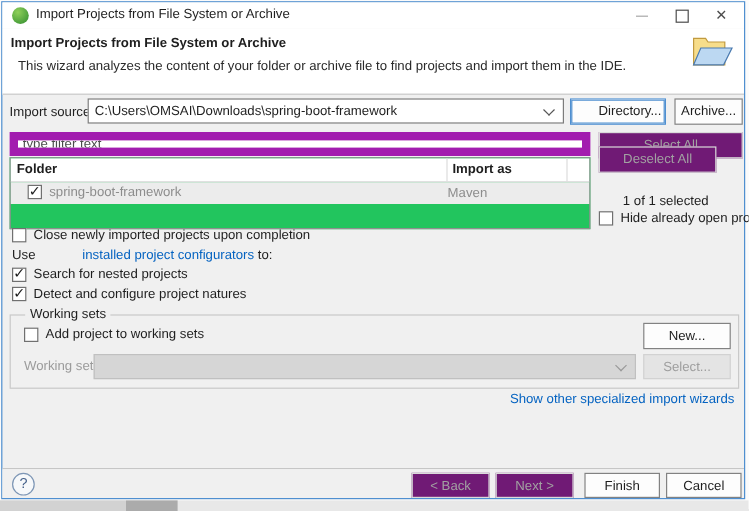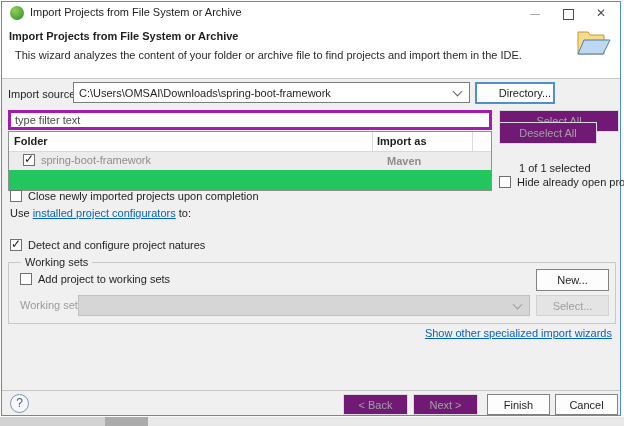--- a/index.html
+++ b/index.html
@@ -35,38 +35,38 @@
        text-align:center;color:#1e1e1e;font-size:11px;display:flex;align-items:center;justify-content:center;}
   .btn.disabled{background:#e4e4e4;border:1px solid #d2d2d2;color:#9e9e9e;}
   .btn.flat-disabled{background:#701a75;border:1px solid #dadada;color:#a2a2a2;}
   .btn.default-focus{border:1px solid var(--accent);box-shadow:0 0 0 1px var(--accent) inset;padding-left:20px;}
   .combo{position:absolute;box-sizing:border-box;background:#fff;border:1px solid #7c7c7c;
          display:flex;align-items:center;padding:0 18px 0 5px;white-space:nowrap;overflow:hidden;}
   .combo.disabled{background:#d6d6d6;border:1px solid #c0c0c0;color:#8d8d8d;}
   .chev{position:absolute;right:8px;top:50%;width:6px;height:6px;border-right:1.4px solid #555;
         border-bottom:1.4px solid #555;transform:translateY(-70%) rotate(45deg);}
   .combo.disabled .chev{border-color:#9a9a9a;}
-  .textinput{position:absolute;box-sizing:border-box;background:#fff;border:3px solid #a21caf;
+  .textinput{position:absolute;box-sizing:border-box;background:#fff;border:7px solid #a21caf;
              padding:0 4px;font-family:"Liberation Sans",sans-serif;font-size:11px;color:#4b4b4b;}
   .cb{display:inline-block;width:12px;height:12px;box-sizing:border-box;border:1px solid #707070;
       background:#fff;position:relative;vertical-align:-2px;margin-right:6px;flex:none;}
   .cb.checked::after{content:"\2713";position:absolute;left:0px;top:-3px;font-size:12px;color:#1c1c1c;}
   .checkrow{position:absolute;display:flex;align-items:center;white-space:nowrap;}
-  .link{color:var(--link);text-decoration:underline;cursor:pointer;}
+  .link{color:var(--link);cursor:pointer;margin-left:36px;}
 
   
   .tbl{position:absolute;left:6px;top:129px;width:484px;height:60px;background:#22c55e;border:1px solid #8f8f8f;box-sizing:border-box;}
   .tbl-head{position:relative;height:19px;border-bottom:1px solid #d9d9d9;background:#fff;}
   .tbl-head .c1{position:absolute;left:5px;top:3px;font-weight:bold;}
   .tbl-head .c2{position:absolute;left:368px;top:3px;font-weight:bold;}
   .tbl-div1{position:absolute;left:363px;top:0;width:1px;height:19px;background:#dcdcdc;}
   .tbl-div2{position:absolute;left:463px;top:0;width:1px;height:19px;background:#dcdcdc;}
   .tbl-row{position:relative;height:18px;background:#ececec;color:#8d8d8d;display:block;}
   .tbl-row .rc1{position:absolute;left:14px;top:2px;display:flex;align-items:center;}
-  .tbl-row .rc2{position:absolute;left:378px;top:3px;font-weight:bold;}
+  .tbl-row .rc2{position:absolute;left:364px;top:3px;}
 
   
   .group{position:absolute;left:6px;top:260px;width:608px;height:62px;border:1px solid #c9c9c9;box-sizing:border-box;}
   .group-title{position:absolute;left:12px;top:-7px;background:var(--body_bg);padding:0 4px;color:#1e1e1e;}
 
   
   .sep{position:absolute;left:0;top:388px;width:100%;height:1px;background:#c6c6c6;}
   .footer{position:absolute;left:0;top:389px;width:100%;height:24px;background:var(--body_bg);}
   .help{position:absolute;left:8px;top:392px;width:17px;height:17px;border:1px solid #7d96b5;border-radius:50%;
         color:#44608a;text-align:center;line-height:16px;font-size:12px;background:#f6f8fa;}
@@ -100,20 +100,21 @@
         <path d="M4 27 L10 13 L36 13 L29 27 Z" fill="#bcd8f2" stroke="#4a7ab0" stroke-width="1"></path>
       </svg>
     </div>
 
     <div class="status-text" style="left:6px;top:86px;">Import source:</div>
     <div class="combo" style="left:71px;top:80px;width:397px;height:21px;">
       <span>C:\Users\OMSAI\Downloads\spring-boot-framework</span>
       <span class="chev"></span>
     </div>
     <div class="btn default-focus" style="left:473px;top:80px;width:80px;height:22px;">Directory...</div>
+    <div class="btn" style="left:560px;top:80px;width:57px;height:22px;">Archive...</div>
 
     <input class="textinput" style="left: 6px; top: 108px; width: 484px; height: 20px;" value="type filter text">
 
     <div class="tbl">
       <div class="tbl-head">
         <span class="c1">Folder</span>
         <span class="c2">Import as</span>
         <span class="tbl-div1"></span>
         <span class="tbl-div2"></span>
       </div>
@@ -134,20 +135,24 @@
       <span>Hide already open projects</span>
     </label>
 
     <label class="checkrow" style="left:8px;top:188px;">
       <span class="cb"></span>
       <span>Close newly imported projects upon completion</span>
     </label>
     <div class="status-text" style="left:8px;top:205px;">
       <span>Use </span><span class="link">installed project configurators</span><span> to:</span>
     </div>
+    <label class="checkrow" style="left:8px;top:221px;">
+      <span class="cb checked"></span>
+      <span>Search for nested projects</span>
+    </label>
     <label class="checkrow" style="left:8px;top:237px;">
       <span class="cb checked"></span>
       <span>Detect and configure project natures</span>
     </label>
 
     <div class="group">
       <span class="group-title">Working sets</span>
     </div>
     <label class="checkrow" style="left:18px;top:271px;text-align:right;">
       <span class="cb"></span>

